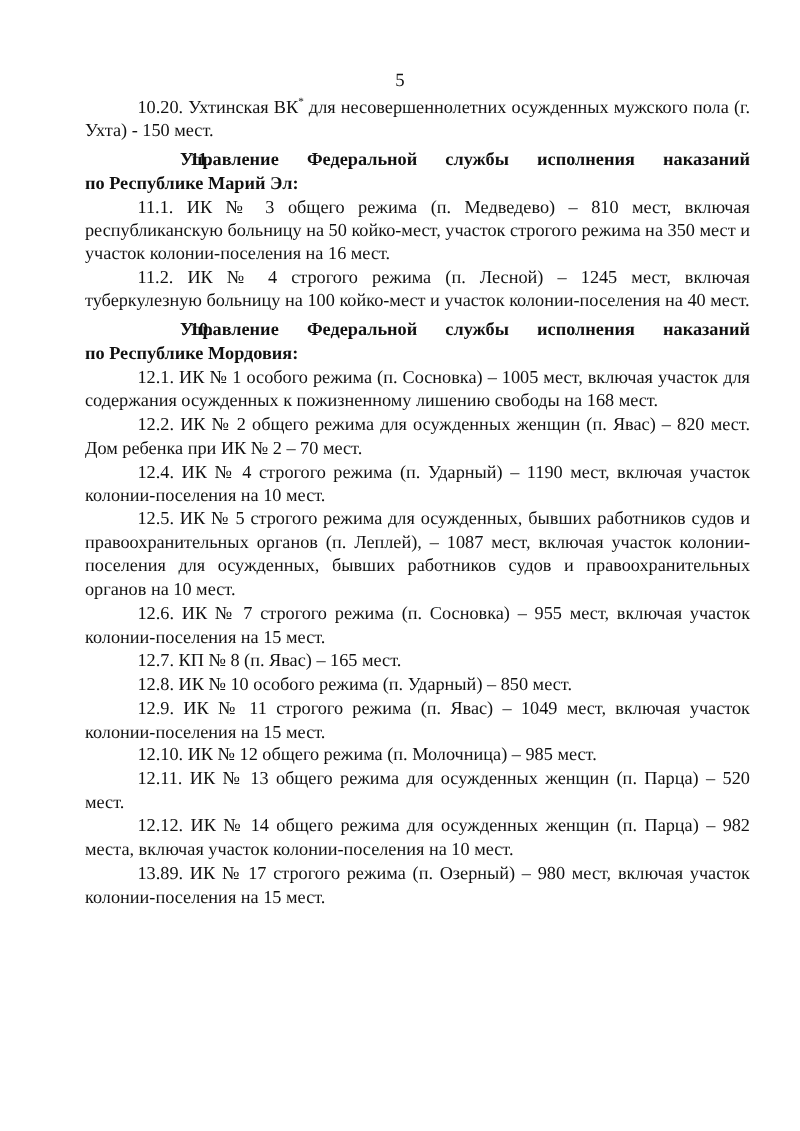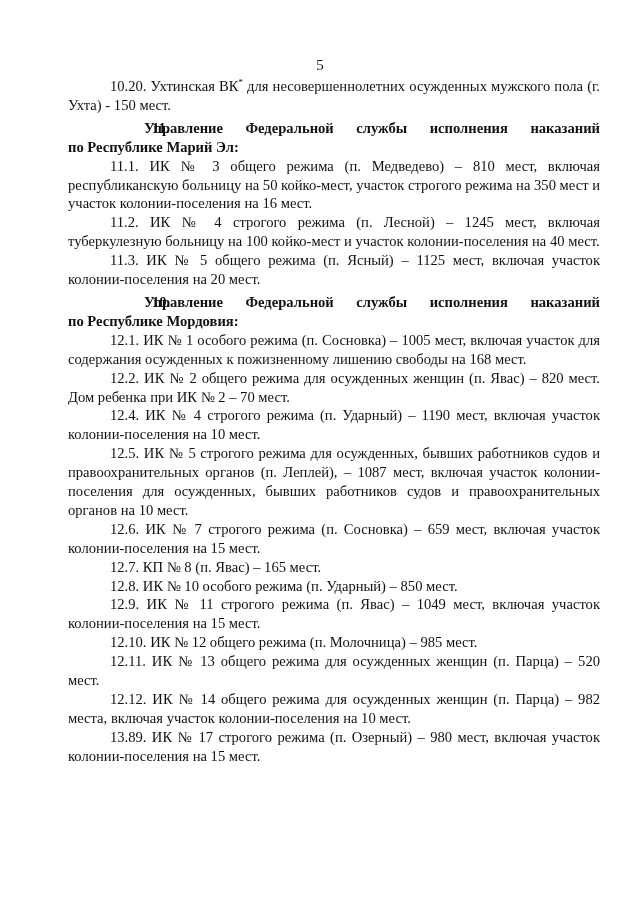--- a/index.html
+++ b/index.html
@@ -68,31 +68,30 @@
 <div class="content">
 
   <p class="para"><span>10.20. Ухтинская ВК</span><sup>*</sup><span> для несовершеннолетних осужденных мужского пола (г. Ухта) - 150 мест.</span></p>
 
   <div class="para heading">
     <span class="first-line"><span class="num">11.</span><span>Управление Федеральной службы исполнения наказаний</span></span>
     <span class="rest">по Республике Марий Эл:</span>
   </div>
   <p class="para">11.1. ИК № 3 общего режима (п. Медведево) – 810 мест, включая республиканскую больницу на 50 койко-мест, участок строгого режима на 350 мест и участок колонии-поселения на 16 мест.</p>
   <p class="para">11.2. ИК № 4 строгого режима (п. Лесной) – 1245 мест, включая туберкулезную больницу на 100 койко-мест и участок колонии-поселения на 40 мест.</p>
-  <p class="para">11.3. ИК № 5 общего режима (п. Ясный) – 1125 мест, включая участок колонии-поселения на 20 мест.</p>
 
   <div class="para heading">
     <span class="first-line"><span class="num">10.</span><span>Управление Федеральной службы исполнения наказаний</span></span>
     <span class="rest">по Республике Мордовия:</span>
   </div>
   <p class="para">12.1. ИК № 1 особого режима (п. Сосновка) – 1005 мест, включая участок для содержания осужденных к пожизненному лишению свободы на 168 мест.</p>
   <p class="para">12.2. ИК № 2 общего режима для осужденных женщин (п. Явас) – 820 мест. Дом ребенка при ИК № 2 – 70 мест.</p>
   <p class="para">12.4. ИК № 4 строгого режима (п. Ударный) – 1190 мест, включая участок колонии-поселения на 10 мест.</p>
   <p class="para">12.5. ИК № 5 строгого режима для осужденных, бывших работников судов и правоохранительных органов (п. Леплей), – 1087 мест, включая участок колонии-поселения для осужденных, бывших работников судов и правоохранительных органов на 10 мест.</p>
-  <p class="para">12.6. ИК № 7 строгого режима (п. Сосновка) – 659 мест, включая участок колонии-поселения на 15 мест.</p>
+  <p class="para">12.6. ИК № 7 строгого режима (п. Сосновка) – 955 мест, включая участок колонии-поселения на 15 мест.</p>
   <p class="para">12.7. КП № 8 (п. Явас) – 165 мест.</p>
   <p class="para">12.8. ИК № 10 особого режима (п. Ударный) – 850 мест.</p>
   <p class="para">12.9. ИК № 11 строгого режима (п. Явас) – 1049 мест, включая участок колонии-поселения на 15 мест.</p>
   <p class="para">12.10. ИК № 12 общего режима (п. Молочница) – 985 мест.</p>
   <p class="para">12.11. ИК № 13 общего режима для осужденных женщин (п. Парца) – 520 мест.</p>
   <p class="para">12.12. ИК № 14 общего режима для осужденных женщин (п. Парца) – 982 места, включая участок колонии-поселения на 10 мест.</p>
   <p class="para">13.89. ИК № 17 строгого режима (п. Озерный) – 980 мест, включая участок колонии-поселения на 15 мест.</p>
 
 </div>
 

